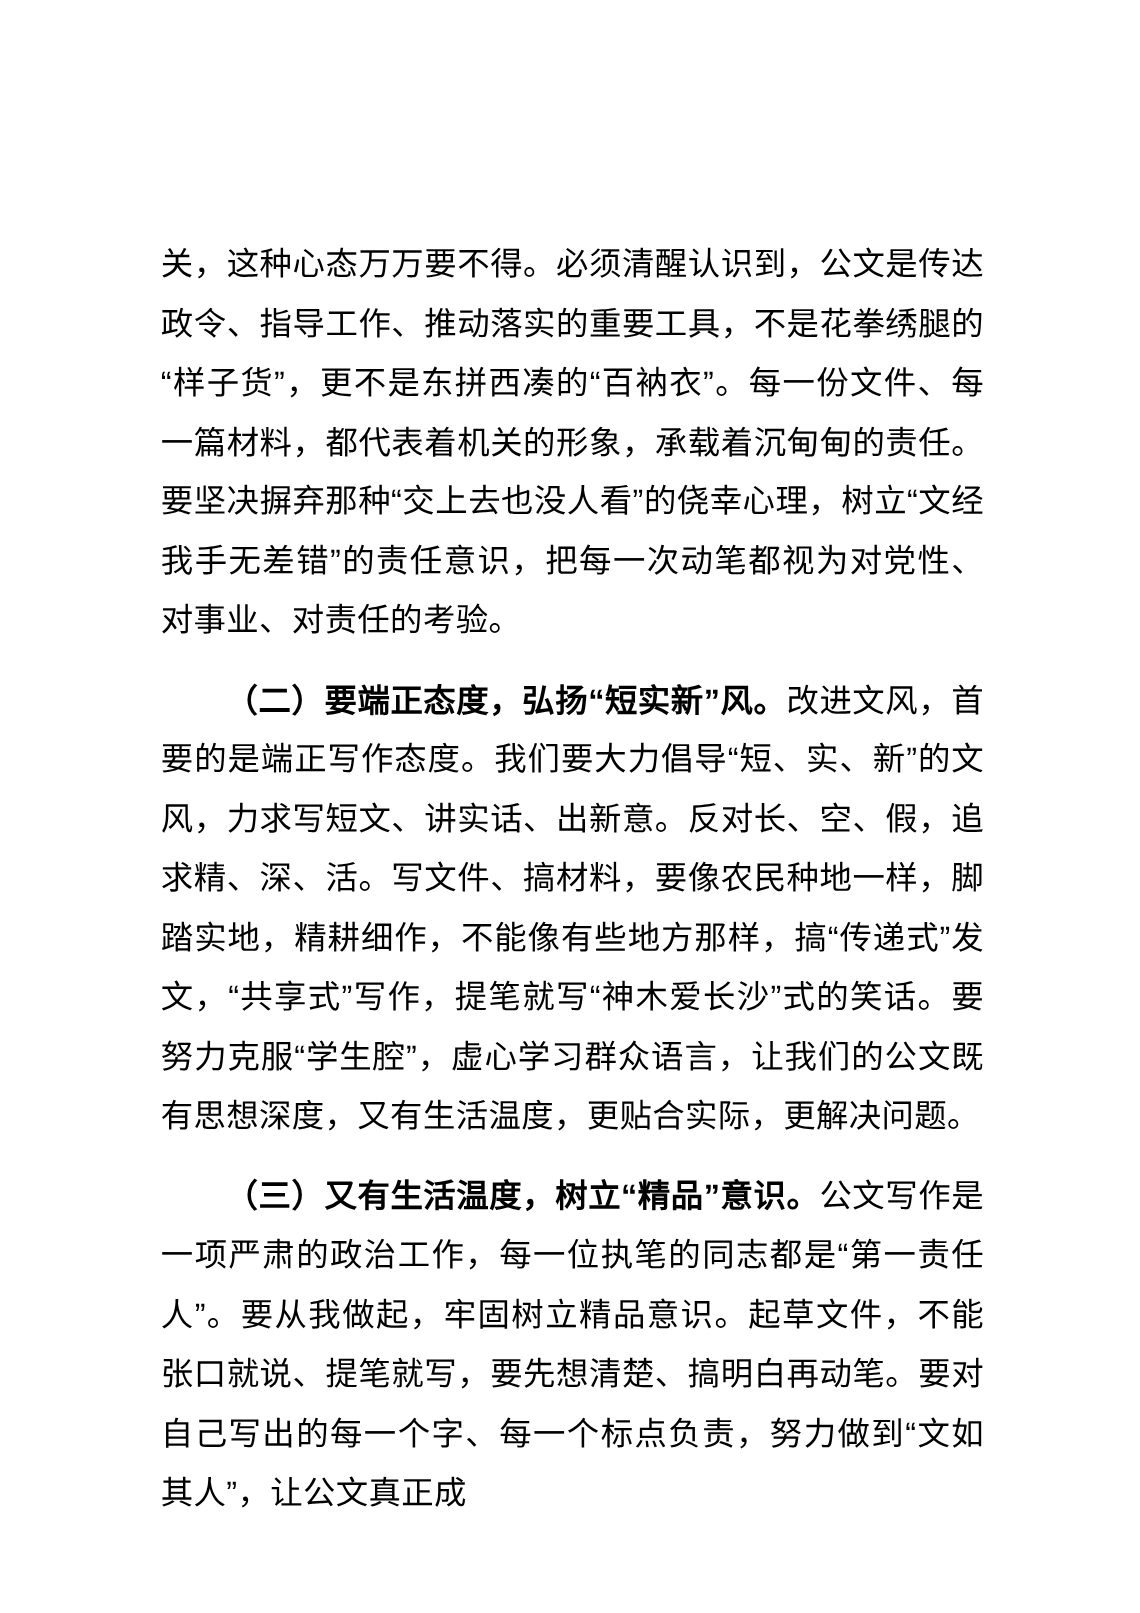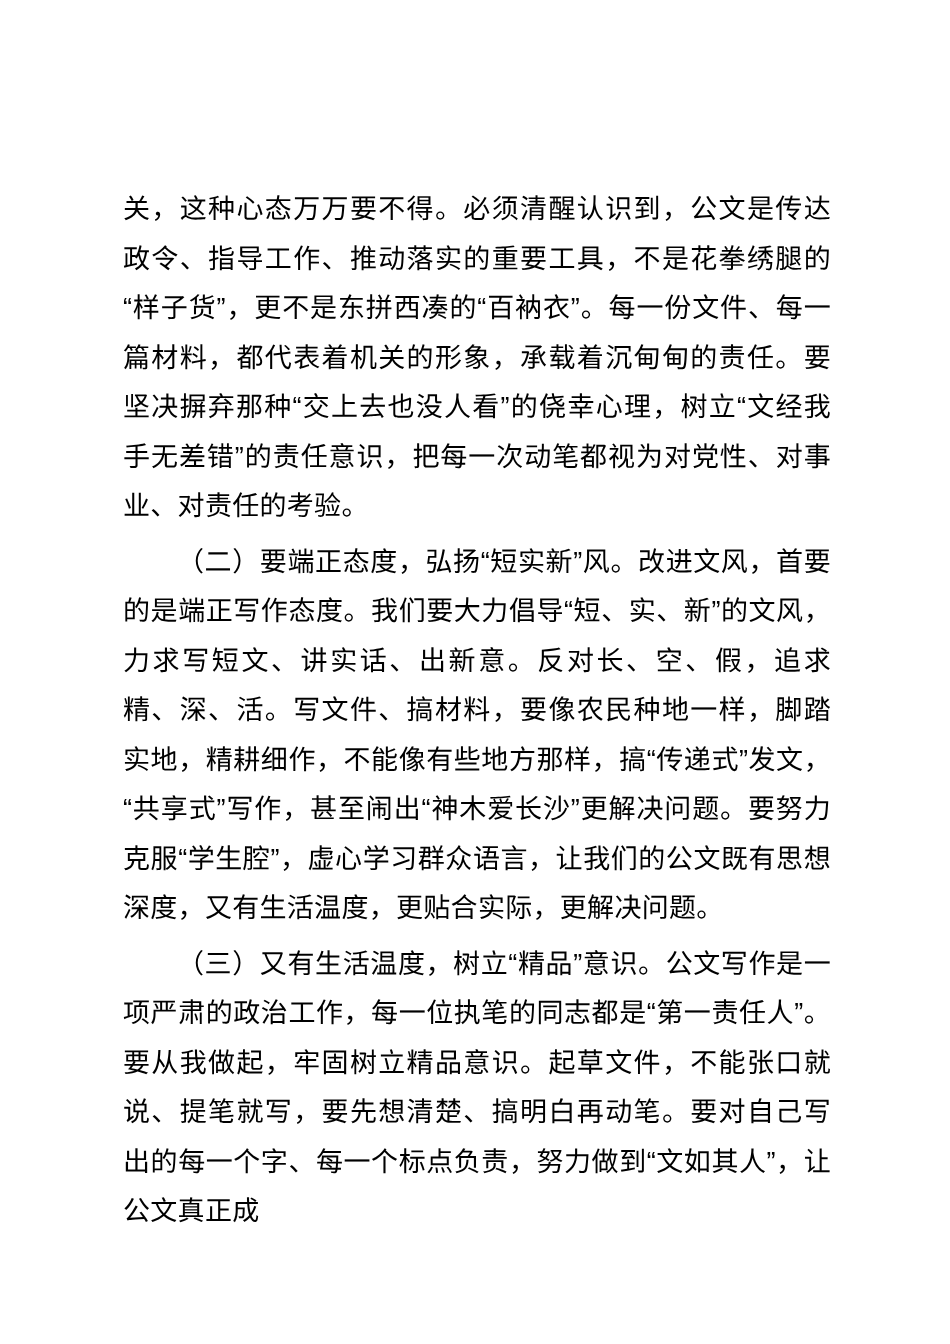--- a/index.html
+++ b/index.html
@@ -13,37 +13,37 @@
     overflow: hidden;
   }
   .page {
     box-sizing: border-box;
     width: 950px;
     height: 1344px;
     padding: 179px 113px 0 117px;
     background: #ffffff;
   }
   .para {
-    margin: 6px;
+    margin: 17px;
     font-family: "Liberation Sans", "DejaVu Sans", sans-serif;
     font-size: 27px;
     line-height: 49.5px;
     color: #000000;
     text-align: justify;
     text-justify: inter-ideograph;
     letter-spacing: 0.3px;
     word-break: break-all;
   }
   .para.indent {
     text-indent: 2em;
   }
   .seg-bold {
-    font-weight: normal;
+    font-weight: bold;
   }
 </style>
 </head>
 <body>
 
 <div class="page">
     <p class="para"><span class="seg-regular">关，这种心态万万要不得。必须清醒认识到，公文是传达政令、指导工作、推动落实的重要工具，不是花拳绣腿的“样子货”，更不是东拼西凑的“百衲衣”。每一份文件、每一篇材料，都代表着机关的形象，承载着沉甸甸的责任。要坚决摒弃那种“交上去也没人看”的侥幸心理，树立“文经我手无差错”的责任意识，把每一次动笔都视为对党性、对事业、对责任的考验。</span></p>
-    <p class="para indent"><span class="seg-bold">（二）要端正态度，弘扬“短实新”风。</span><span class="seg-regular">改进文风，首要的是端正写作态度。我们要大力倡导“短、实、新”的文风，力求写短文、讲实话、出新意。反对长、空、假，追求精、深、活。写文件、搞材料，要像农民种地一样，脚踏实地，精耕细作，不能像有些地方那样，搞“传递式”发文，“共享式”写作，甚至闹出“神木爱长沙”更解决问题。要努力克服“学生腔”，虚心学习群众语言，让我们的公文既有思想深度，又有生活温度，更贴合实际，更解决问题。</span></p>
+    <p class="para indent"><span class="seg-bold">（二）要端正态度，弘扬“短实新”风。</span><span class="seg-regular">改进文风，首要的是端正写作态度。我们要大力倡导“短、实、新”的文风，力求写短文、讲实话、出新意。反对长、空、假，追求精、深、活。写文件、搞材料，要像农民种地一样，脚踏实地，精耕细作，不能像有些地方那样，搞“传递式”发文，“共享式”写作，提笔就写“神木爱长沙”式的笑话。要努力克服“学生腔”，虚心学习群众语言，让我们的公文既有思想深度，又有生活温度，更贴合实际，更解决问题。</span></p>
     <p class="para indent"><span class="seg-bold">（三）又有生活温度，树立“精品”意识。</span><span class="seg-regular">公文写作是一项严肃的政治工作，每一位执笔的同志都是“第一责任人”。要从我做起，牢固树立精品意识。起草文件，不能张口就说、提笔就写，要先想清楚、搞明白再动笔。要对自己写出的每一个字、每一个标点负责，努力做到“文如其人”，让公文真正成</span></p>
   </div>
 
 </body></html>

